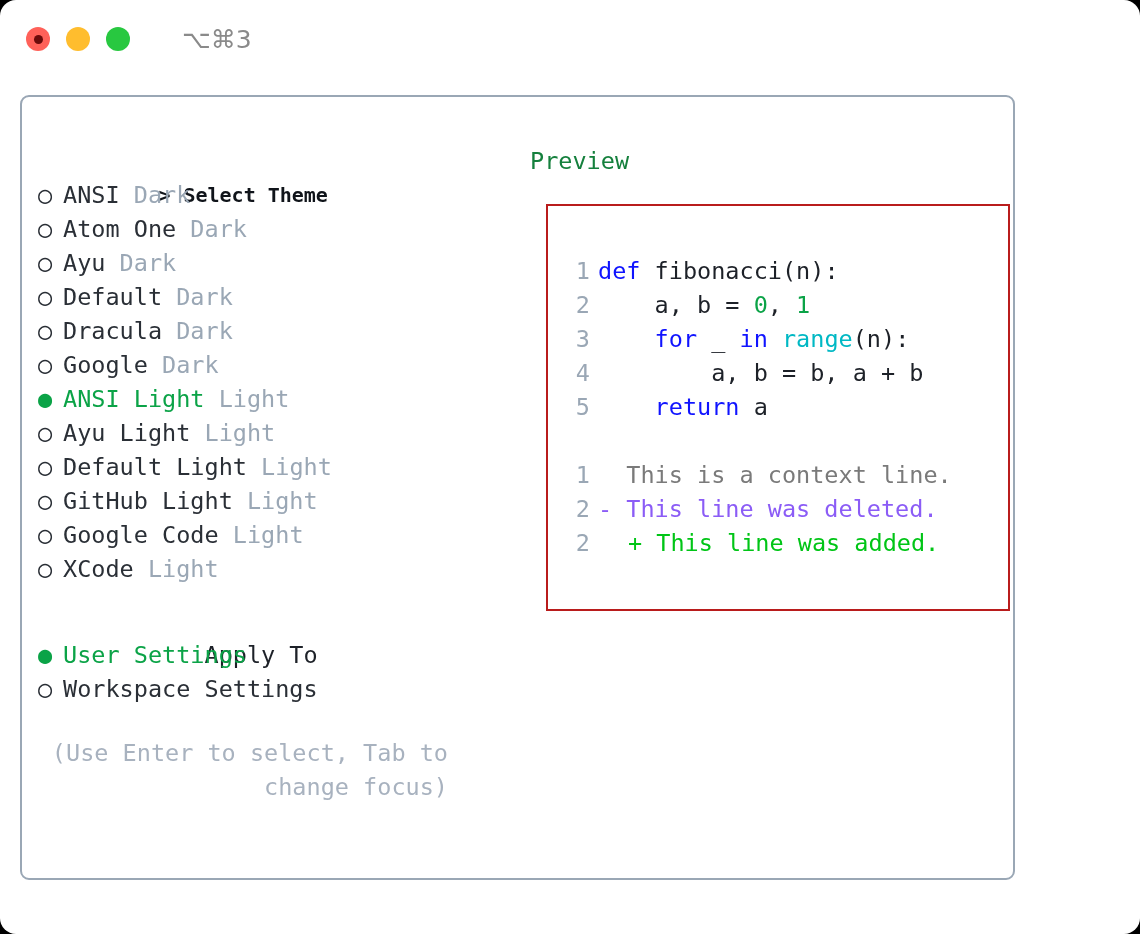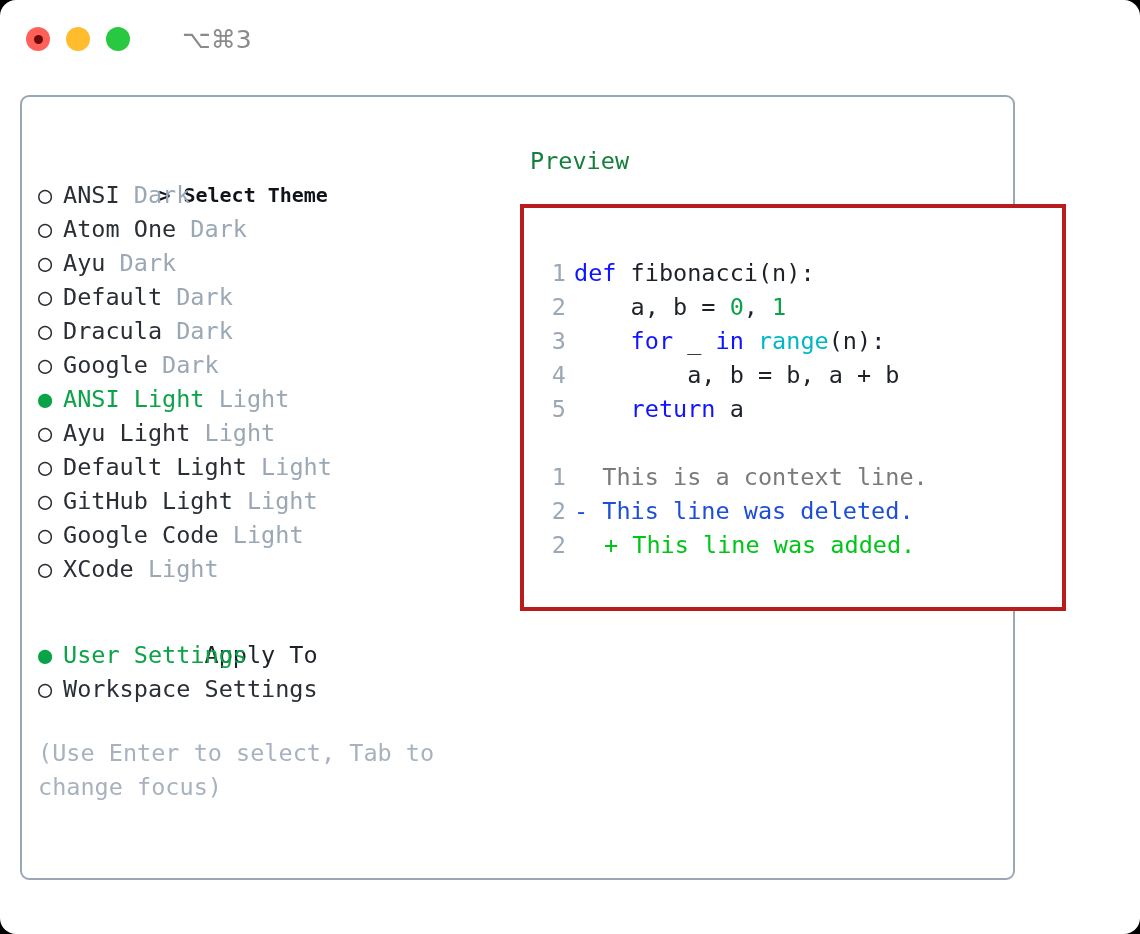--- a/index.html
+++ b/index.html
@@ -130,44 +130,45 @@
 
   .spacer-sm { height: 18px; }
 
   .hint {
     margin-top: 30px;
     width: 410px;
     color: #a8b2bf;
     font-size: 23.5px;
     line-height: 34px;
     white-space: normal;
+    text-align: right;
   }
 
   
   .right-col {
     position: absolute;
     left: 480px;
     top: 47px;
     width: 500px;
   }
   .preview-title {
     font-size: 23.5px;
     color: #15803d;
     line-height: 34px;
     white-space: pre;
     margin-left: 28px;
   }
 
   .code-box {
     position: absolute;
-    left: 18px;
+    left: 44px;
     top: 60px;
-    width: 546px;
+    width: 464px;
     height: 407px;
-    border: 4px solid #b91c1c;
+    border: 2px solid #b91c1c;
     box-sizing: border-box;
     background: #ffffff;
     overflow: hidden;
   }
   .code-inner {
     padding: 48px 0 0 14px;
   }
   .code-line {
     height: 34px;
     line-height: 34px;
@@ -180,21 +181,21 @@
     width: 28px;
     text-align: right;
     color: #9aa7b5;
     margin-right: 8px;
   }
   .kw   { color: #1014ff; }
   .bi   { color: #00b8c4; }
   .num  { color: #0ba347; }
   .id   { color: #1d2128; }
   .diff-ctx { color: #7a7a7a; }
-  .diff-del { color: #1d4ed8; }
+  .diff-del { color: #8b5cf6; }
   .diff-add { color: #00c516; margin-left: 30px; }
   .gap { height: 34px; }
 </style>
 </head>
 <body>
 
 <div class="window">
 
   <div class="titlebar">
     <div class="lights">

